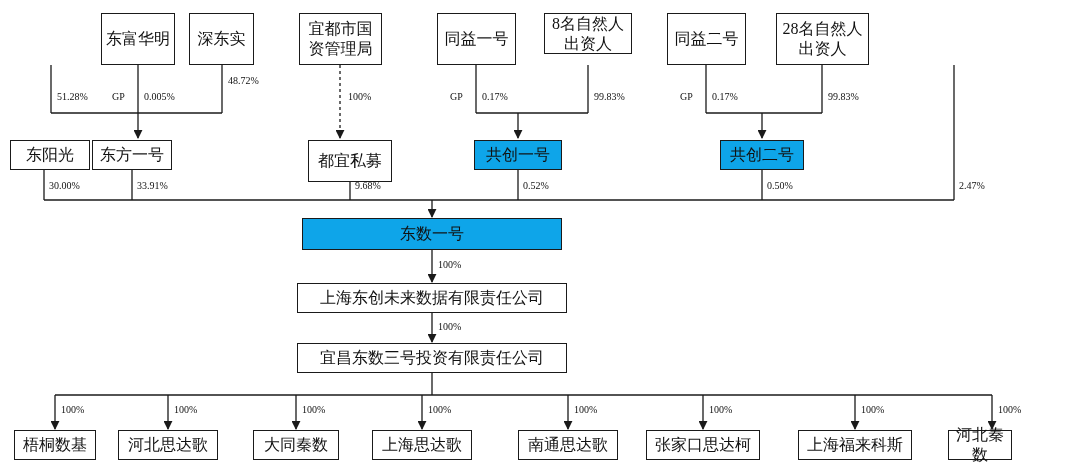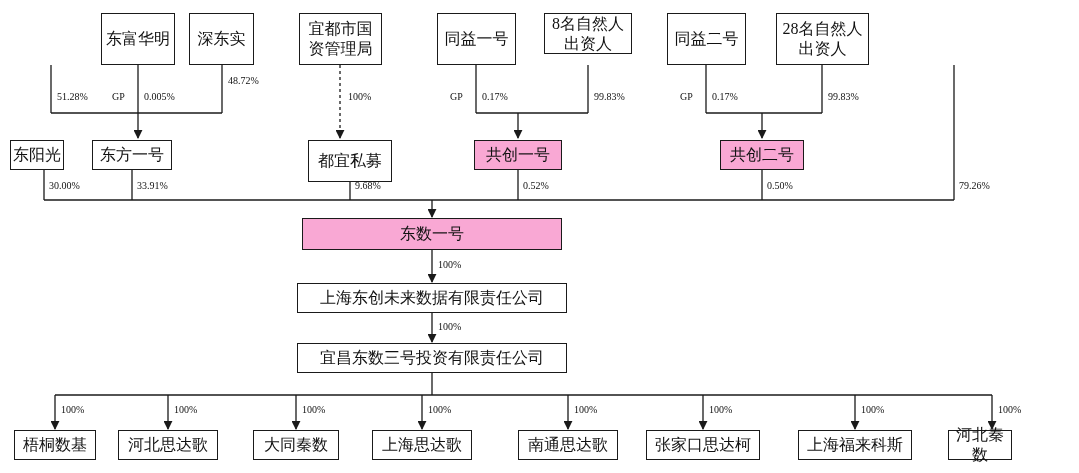--- a/index.html
+++ b/index.html
@@ -18,21 +18,21 @@
     position:absolute;z-index:2;
     box-sizing:border-box;
     border:1.5px solid #1a1a1a;
     background:#ffffff;
     display:flex;align-items:center;justify-content:center;
     text-align:center;
     font-size:16px;line-height:1.25;
     white-space:pre-line;
     padding:1px 2px;
   }
-  .node.gray{background:#f9a8d4;}
+  .node.gray{background:#0ea5e9;}
   .pct{
     position:absolute;z-index:3;
     font-size:10px;line-height:18px;
     white-space:nowrap;
     color:#111;
   }
 </style>
 </head>
 <body>
 
@@ -90,21 +90,21 @@
   <div class="node" style="left:189px;top:13px;width:65px;height:52px">深东实</div>
   <div class="node" style="left:299px;top:13px;width:83px;height:52px">宜都市国
 资管理局</div>
   <div class="node" style="left:437px;top:13px;width:79px;height:52px">同益一号</div>
   <div class="node" style="left:544px;top:13px;width:88px;height:41px">8名自然人
 出资人</div>
   <div class="node" style="left:667px;top:13px;width:79px;height:52px">同益二号</div>
   <div class="node" style="left:776px;top:13px;width:93px;height:52px">28名自然人
 出资人</div>
 
-  <div class="node" style="left:10px;top:140px;width:54px;height:30px">东阳光</div>
+  <div class="node" style="left:10px;top:140px;width:80px;height:30px">东阳光</div>
   <div class="node" style="left:92px;top:140px;width:80px;height:30px">东方一号</div>
   <div class="node" style="left:308px;top:140px;width:84px;height:42px">都宜私募</div>
   <div class="node gray" style="left:474px;top:140px;width:88px;height:30px">共创一号</div>
   <div class="node gray" style="left:720px;top:140px;width:84px;height:30px">共创二号</div>
 
   <div class="node gray" style="left:302px;top:218px;width:260px;height:32px">东数一号</div>
 
   <div class="node" style="left:297px;top:283px;width:270px;height:30px">上海东创未来数据有限责任公司</div>
   <div class="node" style="left:297px;top:343px;width:270px;height:30px">宜昌东数三号投资有限责任公司</div>
 
@@ -127,21 +127,21 @@
   <div class="pct" style="left:594px;top:88px">99.83%</div>
   <div class="pct" style="left:680px;top:88px">GP</div>
   <div class="pct" style="left:712px;top:88px">0.17%</div>
   <div class="pct" style="left:828px;top:88px">99.83%</div>
 
   <div class="pct" style="left:49px;top:177px">30.00%</div>
   <div class="pct" style="left:137px;top:177px">33.91%</div>
   <div class="pct" style="left:355px;top:177px">9.68%</div>
   <div class="pct" style="left:523px;top:177px">0.52%</div>
   <div class="pct" style="left:767px;top:177px">0.50%</div>
-  <div class="pct" style="left:959px;top:177px">79.26%</div>
+  <div class="pct" style="left:959px;top:177px">2.47%</div>
 
   <div class="pct" style="left:438px;top:256px">100%</div>
   <div class="pct" style="left:438px;top:318px">100%</div>
 
   <div class="pct" style="left:61px;top:401px">100%</div>
   <div class="pct" style="left:174px;top:401px">100%</div>
   <div class="pct" style="left:302px;top:401px">100%</div>
   <div class="pct" style="left:428px;top:401px">100%</div>
   <div class="pct" style="left:574px;top:401px">100%</div>
   <div class="pct" style="left:709px;top:401px">100%</div>

